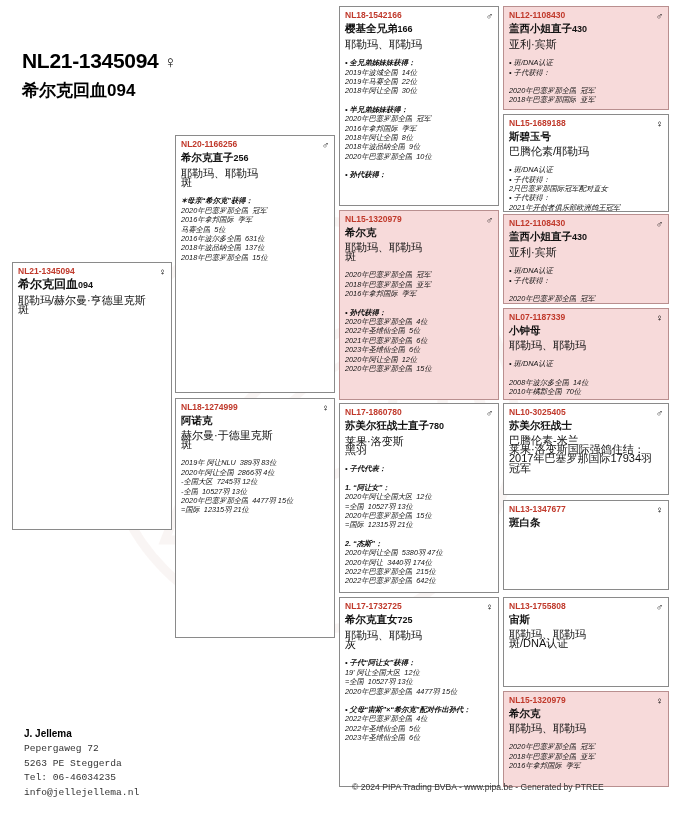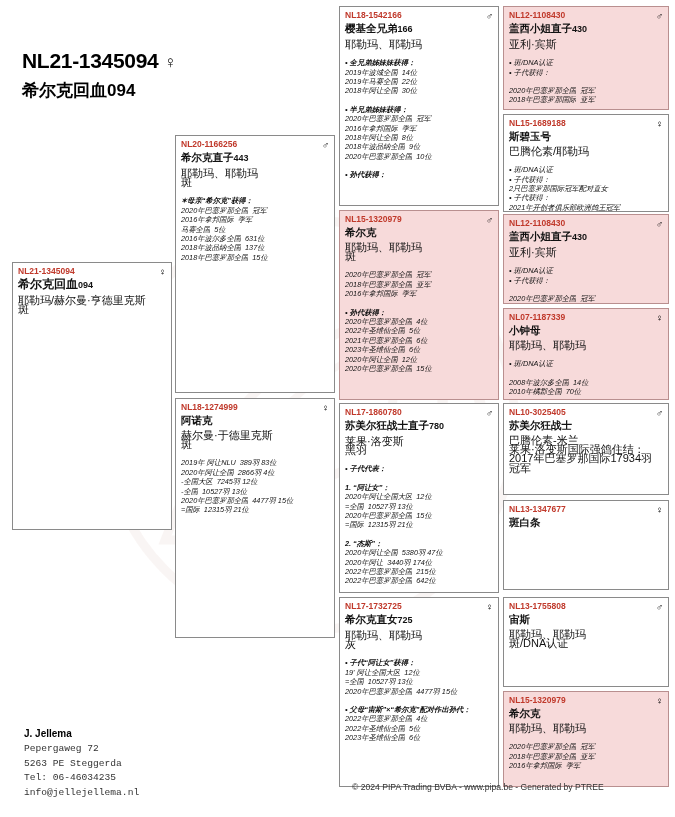--- a/index.html
+++ b/index.html
@@ -86,21 +86,21 @@
       <div class="card big" style="left: 12px; top: 262px; width: 160px; height: 268px;">
         <div class="ring"><span class="sx">♀</span>NL21-1345094</div>
         <div class="nm">希尔克回血<span class="num">094</span></div>
         <div class="parents">
           <div>耶勒玛/赫尔曼·亨德里克斯</div>
           <div>斑</div>
         </div>
       </div>
       <div class="card" style="left: 175px; top: 135px; width: 160px; height: 258px;">
         <div class="ring"><span class="sx">♂</span>NL20-1166256</div>
-        <div class="nm">希尔克直子<span class="num">443</span></div>
+        <div class="nm">希尔克直子<span class="num">256</span></div>
         <div class="parents">
           <div>耶勒玛、耶勒玛</div>
           <div>斑</div>
         </div>
         <div class="sect">
           <div class="ttl">✶母亲“希尔克”获得：</div>
           <div class="row">
             <span class="l">2020年巴塞罗那全国</span>
             <span class="r">冠军</span>
           </div>

